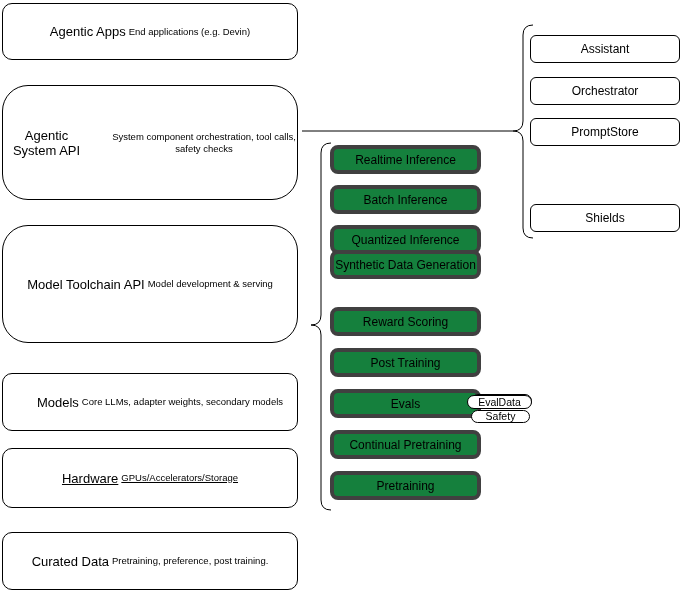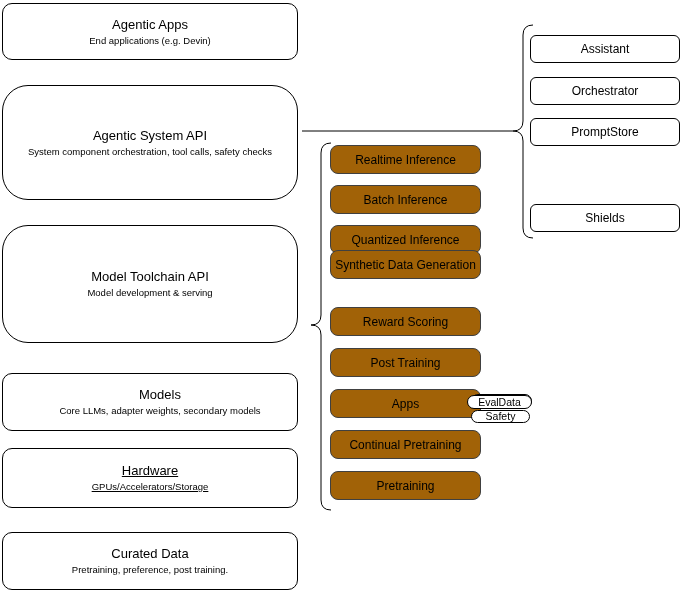--- a/index.html
+++ b/index.html
@@ -19,38 +19,38 @@
     z-index: 1;
   }
   .lbox {
     position: absolute;
     left: 2px;
     width: 296px;
     box-sizing: border-box;
     border: 1px solid #000000;
     background: #ffffff;
     display: flex;
-    flex-direction: column;
+    flex-direction: row;
     align-items: center;
     justify-content: center;
     gap: 3px;
     text-align: center;
     z-index: 2;
   }
   .lbox .title { font-size: 13px; line-height: 15px; }
   .lbox .subtitle { font-size: 9.5px; line-height: 12px; text-align: center; }
   .mbox {
     position: absolute;
     left: 330px;
     width: 151px;
     height: 29px;
     box-sizing: border-box;
-    border: 1px solid #404040;
+    border: 4px solid #404040;
     border-radius: 8px;
-    background: #a16207;
+    background: #15803d;
     display: flex;
     align-items: center;
     justify-content: center;
     font-size: 12px;
     text-align: center;
     z-index: 2;
   }
   .rbox {
     position: absolute;
     left: 530px;
@@ -90,21 +90,21 @@
     <path d="M302,131 L513,131" stroke="#000000" stroke-width="1" fill="none"></path>
     <path d="M533,25 Q523,25 523,35 L523,121 Q523,131 513,131 Q523,131 523,141 L523,228 Q523,238 533,238" stroke="#000000" stroke-width="1" fill="none"></path>
     <path d="M331,143 Q321,143 321,153 L321,315 Q321,325 311,325 Q321,325 321,335 L321,500 Q321,510 331,510" stroke="#000000" stroke-width="1" fill="none"></path>
   </svg>
 
   <div class="lbox" style="top:3px; height:57px; border-radius:10px;">
     <div class="title">Agentic Apps</div>
     <div class="subtitle">End applications (e.g. Devin)</div>
   </div>
 
-  <div class="lbox" style="top:85px; height:115px; border-radius:26px;">
+  <div class="lbox" style="top:85px; height:115px; border-radius:26px;gap:21px;">
     <div class="title">Agentic System API</div>
     <div class="subtitle">System component orchestration, tool calls, safety checks</div>
   </div>
 
   <div class="lbox" style="top:225px; height:118px; border-radius:26px;">
     <div class="title">Model Toolchain API</div>
     <div class="subtitle">Model development &amp; serving</div>
   </div>
 
   <div class="lbox" style="top:373px; height:58px; border-radius:10px;padding-left:20px;">
@@ -121,21 +121,21 @@
     <div class="title">Curated Data</div>
     <div class="subtitle">Pretraining, preference, post training.</div>
   </div>
 
   <div class="mbox" style="top:145px;">Realtime Inference</div>
   <div class="mbox" style="top:185px;">Batch Inference</div>
   <div class="mbox" style="top:225px;">Quantized Inference</div>
   <div class="mbox" style="top:250px;">Synthetic Data Generation</div>
   <div class="mbox" style="top:307px;">Reward Scoring</div>
   <div class="mbox" style="top:348px;">Post Training</div>
-  <div class="mbox" style="top:389px;">Apps</div>
+  <div class="mbox" style="top:389px;">Evals</div>
   <div class="mbox" style="top:430px;">Continual Pretraining</div>
   <div class="mbox" style="top:471px;">Pretraining</div>
 
   <div class="pill" style="left:471px; top:378px; width:61px; height:14px;margin-top:16px;">Harness</div>
   <div class="pill" style="left:467px; top:395px; width:65px; height:14px;">EvalData</div>
   <div class="pill" style="left:471px; top:410px; width:59px; height:13px;">Safety</div>
 
   <div class="rbox" style="top:35px;">Assistant</div>
   <div class="rbox" style="top:77px;">Orchestrator</div>
   <div class="rbox" style="top:118px;">PromptStore</div>

